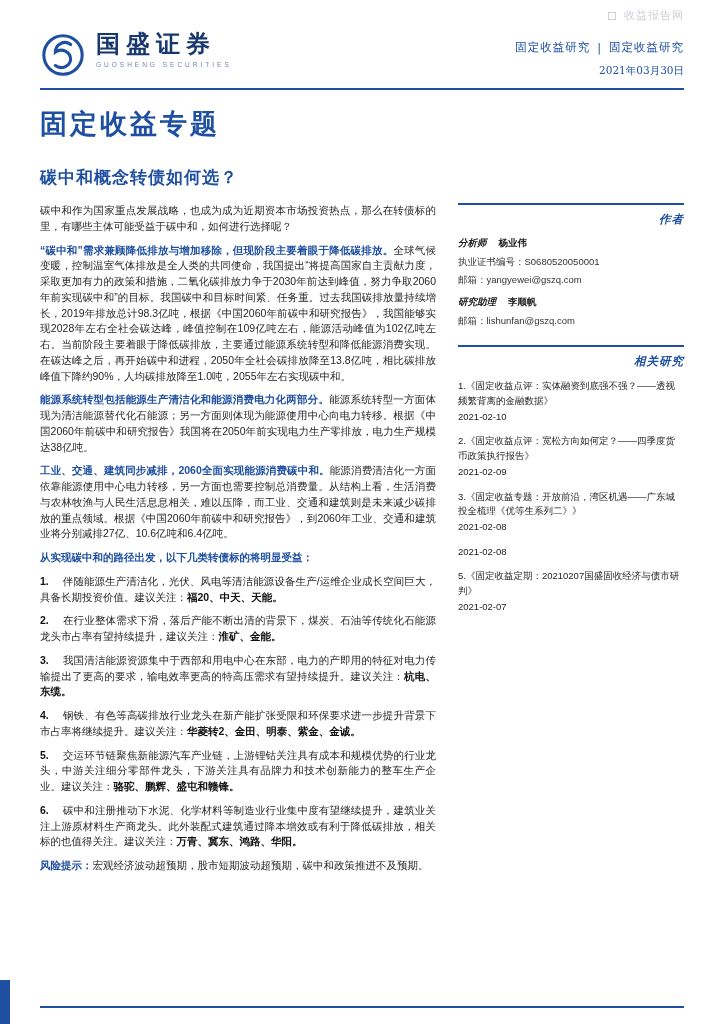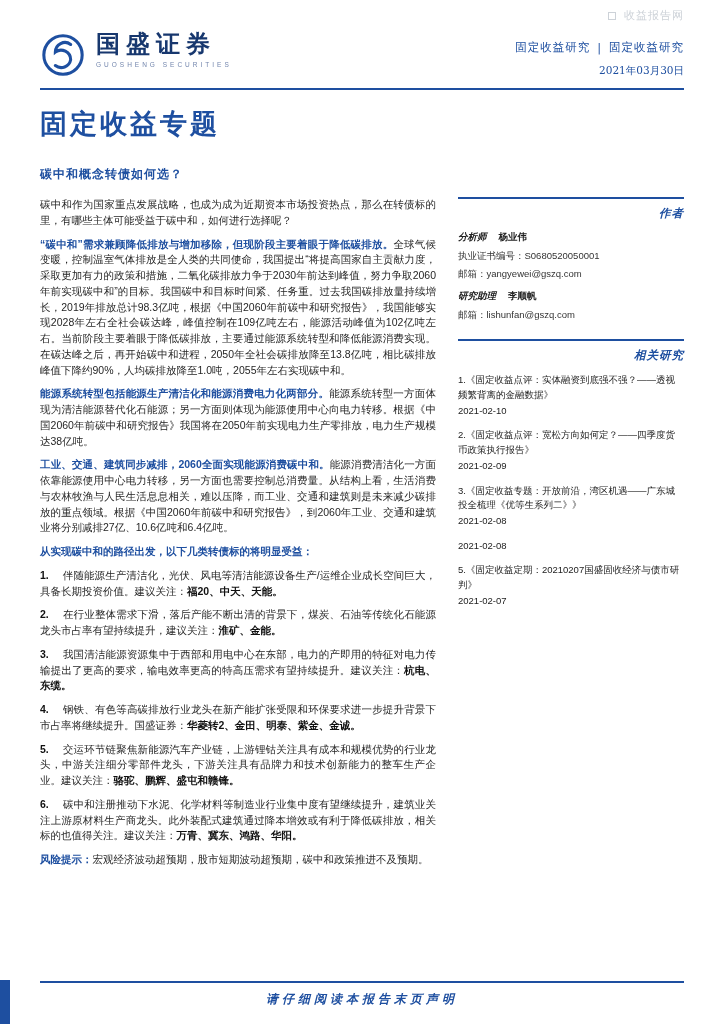--- a/index.html
+++ b/index.html
@@ -43,21 +43,21 @@
   .report-date{font-size:10.5px;margin-top:9px;}
   .header-rule{border-bottom:2px solid var(--blue);margin-top:10px;}
 
   
   .doc-title{
     font-family:"DejaVu Serif","Liberation Serif",serif;
     font-size:27px;color:var(--blue);font-weight:bold;
     margin:16px 0 0;letter-spacing:3px;
   }
   .doc-subtitle{
-    font-size:12px;color:var(--blue);font-weight:bold;
+    font-size:17px;color:var(--blue);font-weight:bold;
     margin:24px 0 14px;letter-spacing:1px;
   }
 
   
   .columns{display:flex;gap:22px;align-items:flex-start;}
   .body-col{flex:1;min-width:0;font-size:10.5px;line-height:1.5;text-align:justify;color:var(--ink);}
   .para{margin:0 0 8px;}
   .seg-n{color:var(--ink);}
   .seg-lead{font-weight:bold;color:var(--blue);}
   .seg-strong{font-weight:bold;color:#101010;}
@@ -127,21 +127,21 @@
   <div class="columns">
     <main class="body-col">
         <p class="para normal"><span class="seg-n">碳中和作为国家重点发展战略，也成为成为近期资本市场投资热点，那么在转债标的里，有哪些主体可能受益于碳中和，如何进行选择呢？</span></p>
         <p class="para normal"><span class="seg-lead">“碳中和”需求兼顾降低排放与增加移除，但现阶段主要着眼于降低碳排放。</span><span class="seg-n">全球气候变暖，控制温室气体排放是全人类的共同使命，我国提出“将提高国家自主贡献力度，采取更加有力的政策和措施，二氧化碳排放力争于2030年前达到峰值，努力争取2060年前实现碳中和”的目标。我国碳中和目标时间紧、任务重。过去我国碳排放量持续增长，2019年排放总计98.3亿吨，根据《中国2060年前碳中和研究报告》，我国能够实现2028年左右全社会碳达峰，峰值控制在109亿吨左右，能源活动峰值为102亿吨左右。当前阶段主要着眼于降低碳排放，主要通过能源系统转型和降低能源消费实现。在碳达峰之后，再开始碳中和进程，2050年全社会碳排放降至13.8亿吨，相比碳排放峰值下降约90%，人均碳排放降至1.0吨，2055年左右实现碳中和。</span></p>
         <p class="para normal"><span class="seg-lead">能源系统转型包括能源生产清洁化和能源消费电力化两部分。</span><span class="seg-n">能源系统转型一方面体现为清洁能源替代化石能源；另一方面则体现为能源使用中心向电力转移。根据《中国2060年前碳中和研究报告》我国将在2050年前实现电力生产零排放，电力生产规模达38亿吨。</span></p>
         <p class="para normal"><span class="seg-lead">工业、交通、建筑同步减排，2060全面实现能源消费碳中和。</span><span class="seg-n">能源消费清洁化一方面依靠能源使用中心电力转移，另一方面也需要控制总消费量。从结构上看，生活消费与农林牧渔与人民生活息息相关，难以压降，而工业、交通和建筑则是未来减少碳排放的重点领域。根据《中国2060年前碳中和研究报告》，到2060年工业、交通和建筑业将分别减排27亿、10.6亿吨和6.4亿吨。</span></p>
         <p class="para heading"><span class="seg-lead">从实现碳中和的路径出发，以下几类转债标的将明显受益：</span></p>
         <p class="para item"><span class="seg-num">1.</span><span class="seg-n">伴随能源生产清洁化，光伏、风电等清洁能源设备生产/运维企业成长空间巨大，具备长期投资价值。建议关注：</span><span class="seg-strong">福20、中天、天能。</span></p>
         <p class="para item"><span class="seg-num">2.</span><span class="seg-n">在行业整体需求下滑，落后产能不断出清的背景下，煤炭、石油等传统化石能源龙头市占率有望持续提升，建议关注：</span><span class="seg-strong">淮矿、金能。</span></p>
         <p class="para item"><span class="seg-num">3.</span><span class="seg-n">我国清洁能源资源集中于西部和用电中心在东部，电力的产即用的特征对电力传输提出了更高的要求，输电效率更高的特高压需求有望持续提升。建议关注：</span><span class="seg-strong">杭电、东缆。</span></p>
-        <p class="para item"><span class="seg-num">4.</span><span class="seg-n">钢铁、有色等高碳排放行业龙头在新产能扩张受限和环保要求进一步提升背景下市占率将继续提升。国盛证券：</span><span class="seg-strong">华菱转2、金田、明泰、紫金、金诚。</span></p>
+        <p class="para item"><span class="seg-num">4.</span><span class="seg-n">钢铁、有色等高碳排放行业龙头在新产能扩张受限和环保要求进一步提升背景下市占率将继续提升。建议关注：</span><span class="seg-strong">华菱转2、金田、明泰、紫金、金诚。</span></p>
         <p class="para item"><span class="seg-num">5.</span><span class="seg-n">交运环节链聚焦新能源汽车产业链，上游锂钴关注具有成本和规模优势的行业龙头，中游关注细分零部件龙头，下游关注具有品牌力和技术创新能力的整车生产企业。建议关注：</span><span class="seg-strong">骆驼、鹏辉、盛屯和赣锋。</span></p>
         <p class="para item"><span class="seg-num">6.</span><span class="seg-n">碳中和注册推动下水泥、化学材料等制造业行业集中度有望继续提升，建筑业关注上游原材料生产商龙头。此外装配式建筑通过降本增效或有利于降低碳排放，相关标的也值得关注。建议关注：</span><span class="seg-strong">万青、冀东、鸿路、华阳。</span></p>
         <p class="para normal"><span class="seg-lead">风险提示：</span><span class="seg-n">宏观经济波动超预期，股市短期波动超预期，碳中和政策推进不及预期。</span></p>
       </main>
 
     <aside class="side-col">
       <div class="side-sec">
         <div class="side-heading">作者</div>
         <div class="person-row">
           <span class="person-label">分析师</span>
@@ -184,17 +184,16 @@
               <div>5.《固定收益定期：20210207国盛固收经济与债市研判》</div>
               <div class="related-date">2021-02-07</div>
             </div>
           </div>
       </div>
     </aside>
   </div>
 
   <footer>
     <div class="footer-rule"></div>
-    <div class="footer-text">请仔细阅读本报告末页声明</div>
   </footer>
 
   <div class="corner-bar"></div>
 </div>
 
 </body></html>

